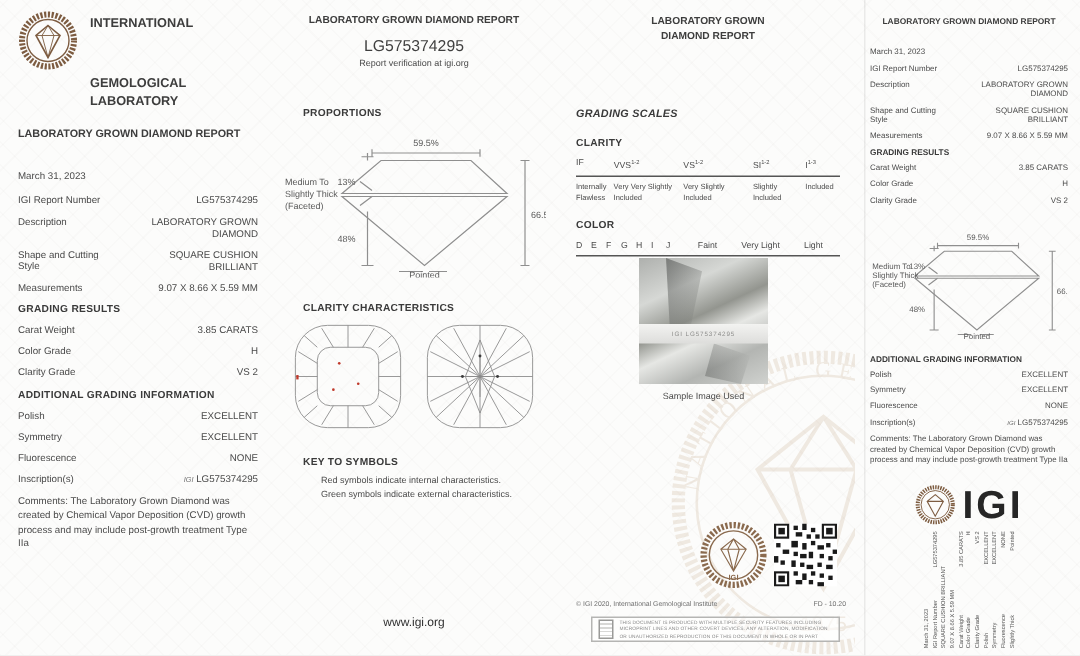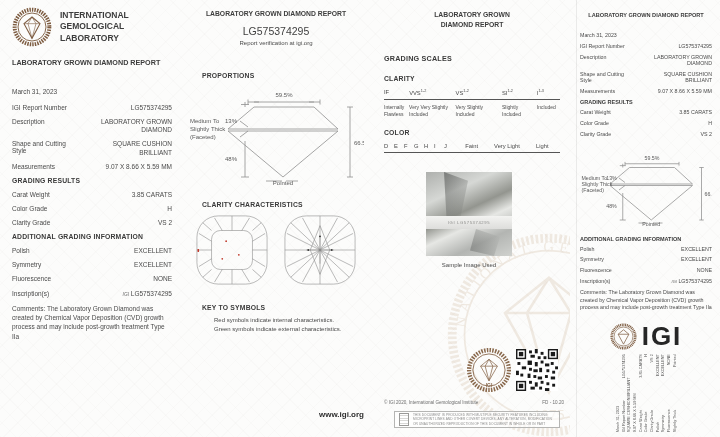--- a/index.html
+++ b/index.html
@@ -44,21 +44,21 @@
 
     <div style="display:flex;align-items:flex-start;gap:8px;margin-top:7px;">
       <svg width="40" height="40" viewBox="0 0 60 60">
         <circle cx="30" cy="30" r="26" fill="none" stroke="#7d5c41" stroke-width="6" stroke-dasharray="2.2 1.6"></circle>
         <circle cx="30" cy="30" r="21" fill="none" stroke="#7d5c41" stroke-width="1.4"></circle>
         <path d="M30 15 L42 25 L30 47 L18 25 Z" fill="none" stroke="#7d5c41" stroke-width="1.6"></path>
         <path d="M18 25 H42 M30 15 L24 25 L30 47 M30 15 L36 25 L30 47" fill="none" stroke="#7d5c41" stroke-width="0.9"></path>
       </svg>
       <div style="margin-top:3px;">
         <div class="hdr" style="font-size:8.5px;line-height:1.35;text-align:center;">INTERNATIONAL</div>
-        <div class="hdr" style="font-size:8.5px;line-height:1.35;">GEMOLOGICAL</div>
+        <div class="hdr" style="font-size:8.5px;line-height:1.35;margin-top:29px;">GEMOLOGICAL</div>
         <div class="hdr" style="font-size:8.5px;line-height:1.35;">LABORATORY</div>
       </div>
     </div>
 
 
     <div class="hdr" style="font-size:7.2px;margin-top:11px;">LABORATORY GROWN DIAMOND REPORT</div>
 
     <div style="font-size:6.5px;margin-top:21px;margin-bottom:9px;">March 31, 2023</div>
 
     <div class="frow">
@@ -182,21 +182,21 @@
           </g>
       </svg>
     </div>
 
     <div class="sechead" style="margin:16px 0 5px 14px;">KEY TO SYMBOLS</div>
     <div style="font-size:6px;margin-left:26px;line-height:1.5;">
       <div>Red symbols indicate internal characteristics.</div>
       <div>Green symbols indicate external characteristics.</div>
     </div>
 
-    <div style="position:absolute;top:410px;left:0;width:100%;text-align:right;font-weight:bold;font-size:8px;color:#2f2f2f;">www.igi.org</div>
+    <div style="position:absolute;top:410px;left:0;width:100%;text-align:center;font-weight:normal;font-size:8px;color:#2f2f2f;">www.igi.org</div>
   </div>
 
   <div class="col c3" style="height:437px;overflow:hidden;">
 
     <svg width="250" height="220" viewBox="0 0 250 250" style="position:absolute;left:50px;top:225px;opacity:.16;">
       <defs>
           <path id="arcP" d="M30,125 A95,95 0 0 1 220,125"></path>
         </defs>
       <circle cx="125" cy="125" r="110" fill="none" stroke="#b08a5e" stroke-width="10" stroke-dasharray="3 2.4"></circle>
       <circle cx="125" cy="125" r="96" fill="none" stroke="#b08a5e" stroke-width="2"></circle>
@@ -206,21 +206,21 @@
       <path d="M125 60 L175 100 L125 190 L75 100 Z M75 100 H175 M125 60 L100 100 L125 190 M125 60 L150 100 L125 190" fill="none" stroke="#b08a5e" stroke-width="3"></path>
       <text x="125" y="222" text-anchor="middle" font-size="16" fill="#b08a5e">1975</text>
     </svg>
 
     <div class="hdr" style="font-size:6.8px;text-align:center;margin-top:10px;line-height:1.5;">
       <div>LABORATORY GROWN</div>
       <div>DIAMOND REPORT</div>
     </div>
 
     <div style="padding:0 10px;">
-      <div class="sechead" style="margin-top:24px;font-size:7.2px;">GRADING SCALES</div>
+      <div class="sechead" style="margin-top:41px;font-size:7.2px;font-style:italic;">GRADING SCALES</div>
 
       <div class="sechead" style="margin-top:12px;">CLARITY</div>
 
       <div style="display:flex;">
         <span style="width:26px;font-size:5.8px;"><span>IF</span></span>
         <span style="width:48px;font-size:5.8px;"><span>VVS</span><sup style="font-size:3.8px;">1-2</sup></span>
         <span style="width:48px;font-size:5.8px;"><span>VS</span><sup style="font-size:3.8px;">1-2</sup></span>
         <span style="width:36px;font-size:5.8px;"><span>SI</span><sup style="font-size:3.8px;">1-2</sup></span>
         <span style="width:24px;font-size:5.8px;"><span>I</span><sup style="font-size:3.8px;">1-3</sup></span>
       </div>

